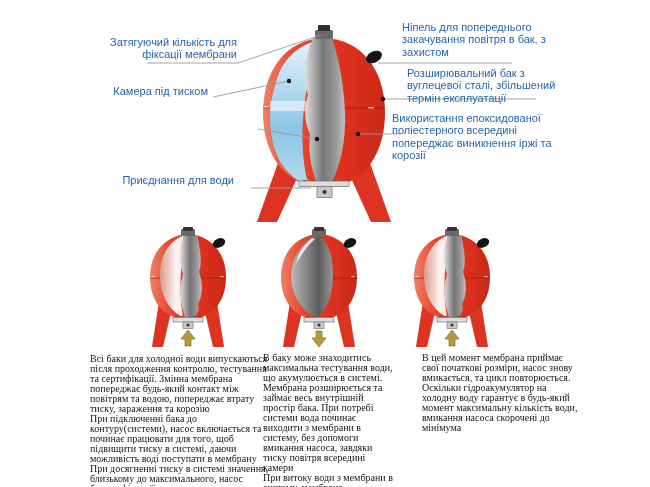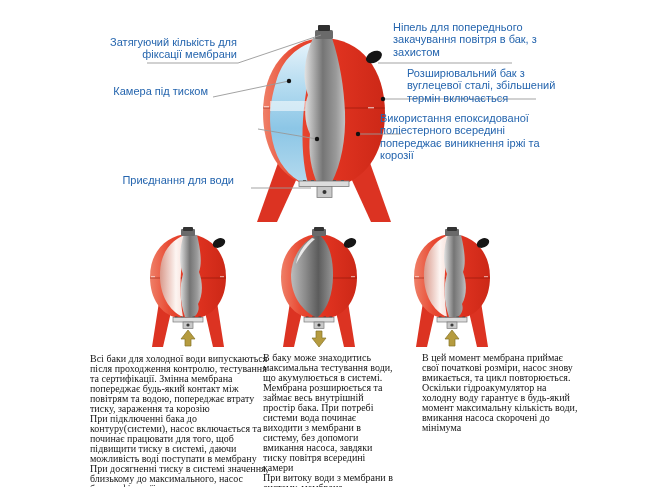--- a/index.html
+++ b/index.html
@@ -164,33 +164,33 @@
 
   <div class="lbl ralign" style="top:85px; right:442px; width:120px;">
     <span>Камера під тиском</span>
   </div>
 
 
   <div class="lbl ralign" style="top:174px; right:416px; width:140px;">
     <span>Приєднання для води</span>
   </div>
 
-  <div class="lbl" style="top:21px; left:393px; width:175px;">
+  <div class="lbl" style="top:21px; left:402px; width:175px;">
     <span>Ніпель для попереднього</span>
     <span>закачування повітря в бак, з</span>
     <span>захистом</span>
   </div>
 
   <div class="lbl" style="top:67px; left:407px; width:170px;">
     <span>Розширювальний бак з</span>
     <span>вуглецевої сталі, збільшений</span>
-    <span>термін включається</span>
-  </div>
-
-  <div class="lbl" style="top:112px; left:380px; width:180px;">
+    <span>термін експлуатації</span>
+  </div>
+
+  <div class="lbl" style="top:112px; left:392px; width:180px;">
     <span>Використання епоксидованої</span>
     <span>поліестерного всередині</span>
     <span>попереджає виникнення іржі та</span>
     <span>корозії</span>
   </div>
 
   <div class="para" style="left:90px; top:354px; width:180px;">
     <p>Всі баки для холодної води випускаються після проходження контролю, тестування та сертифікації. Змінна мембрана попереджає будь-який контакт між повітрям та водою, попереджає втрату тиску, зараження та корозію</p>
     <p>При підключенні бака до контуру(системи), насос включається та починає працювати для того, щоб підвищити тиску в системі, даючи можливість воді поступати в мембрану</p>
     <p>При досягненні тиску в системі значення, близькому до максимального, насос блокує фіксації</p>

